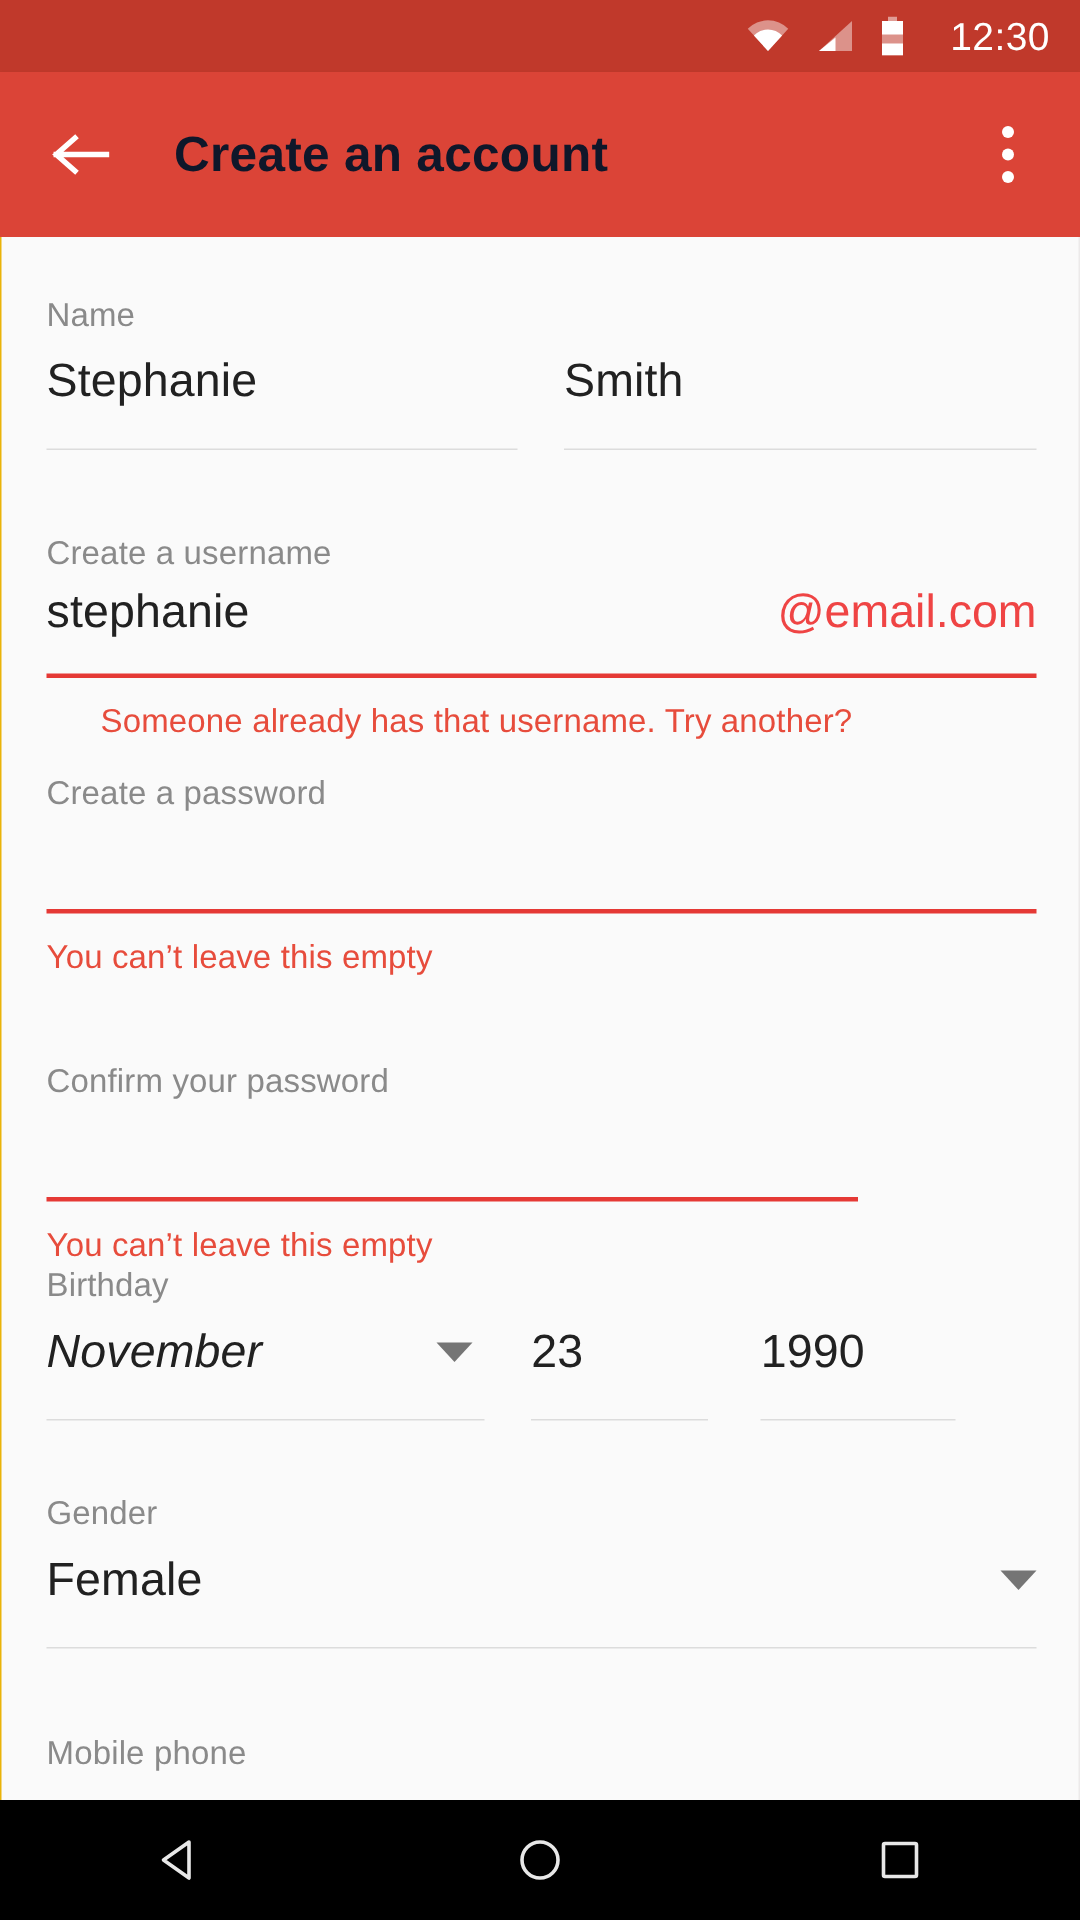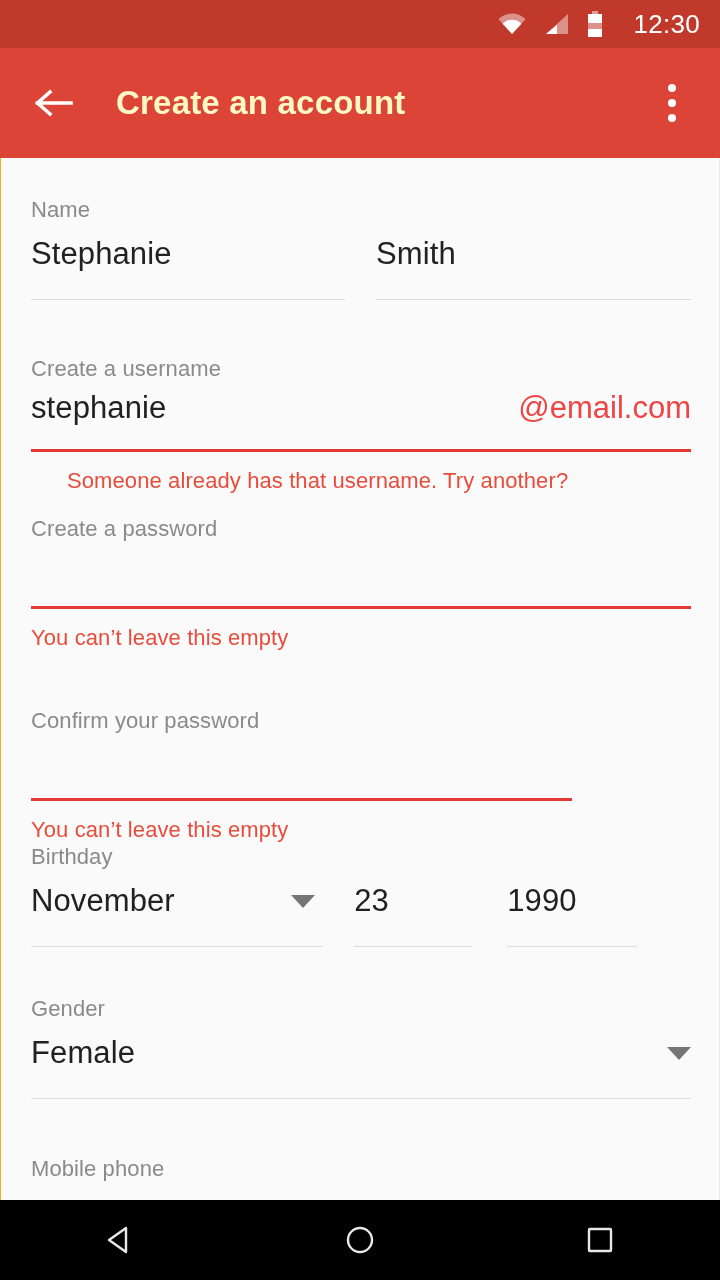--- a/index.html
+++ b/index.html
@@ -29,21 +29,21 @@
     position:absolute; top:48px; left:0; width:720px; height:110px;
     background:#db4437;
     display:flex; align-items:center;
     box-shadow:0 2px 3px rgba(0,0,0,0.18);
   }
   .back-btn {
     width:56px; height:56px; margin-left:26px;
     display:flex; align-items:center; justify-content:center; cursor:pointer;
   }
   .app-title {
-    color:#fef9c3; font-size:33px; font-weight:bold;
+    color:#0f172a; font-size:33px; font-weight:bold;
     margin-left:34px; letter-spacing:0.2px;
   }
   .overflow-btn {
     position:absolute; right:24px; top:50%; transform:translateY(-50%);
     width:48px; height:56px;
     display:flex; flex-direction:column; align-items:center; justify-content:center;
     gap:7px; cursor:pointer;
   }
   .overflow-btn span {
     width:8px; height:8px; border-radius:50%; background:#fff; display:block;
@@ -101,21 +101,21 @@
 
   
   .row-confirm { position:absolute; top:518px; left:0; width:601px;margin-top:32px; }
   .row-confirm .pw-space { height:64px; }
   .row-confirm .underline-error { margin:0 30px; }
   .row-confirm .error-text { display:block; margin-top:16px; }
 
   
   .row-birthday { position:absolute; top:686px; left:0; width:636px; }
   .bday-inputs { display:flex; margin-top:8px; }
-  .bday-month { width:322px; margin-left:30px; }
+  .bday-month { width:322px; margin-left:30px;font-style:italic; }
   .bday-month .mrow {
     display:flex; align-items:center; justify-content:space-between;
     padding-right:8px; height:46px;
   }
   .bday-day  { width:130px; margin-left:31px; }
   .bday-year { width:143px; margin-left:35px; }
   .bday-inputs .field-value { height:46px; line-height:46px; }
   .bday-inputs .underline { margin-top:22px; }
 
   

